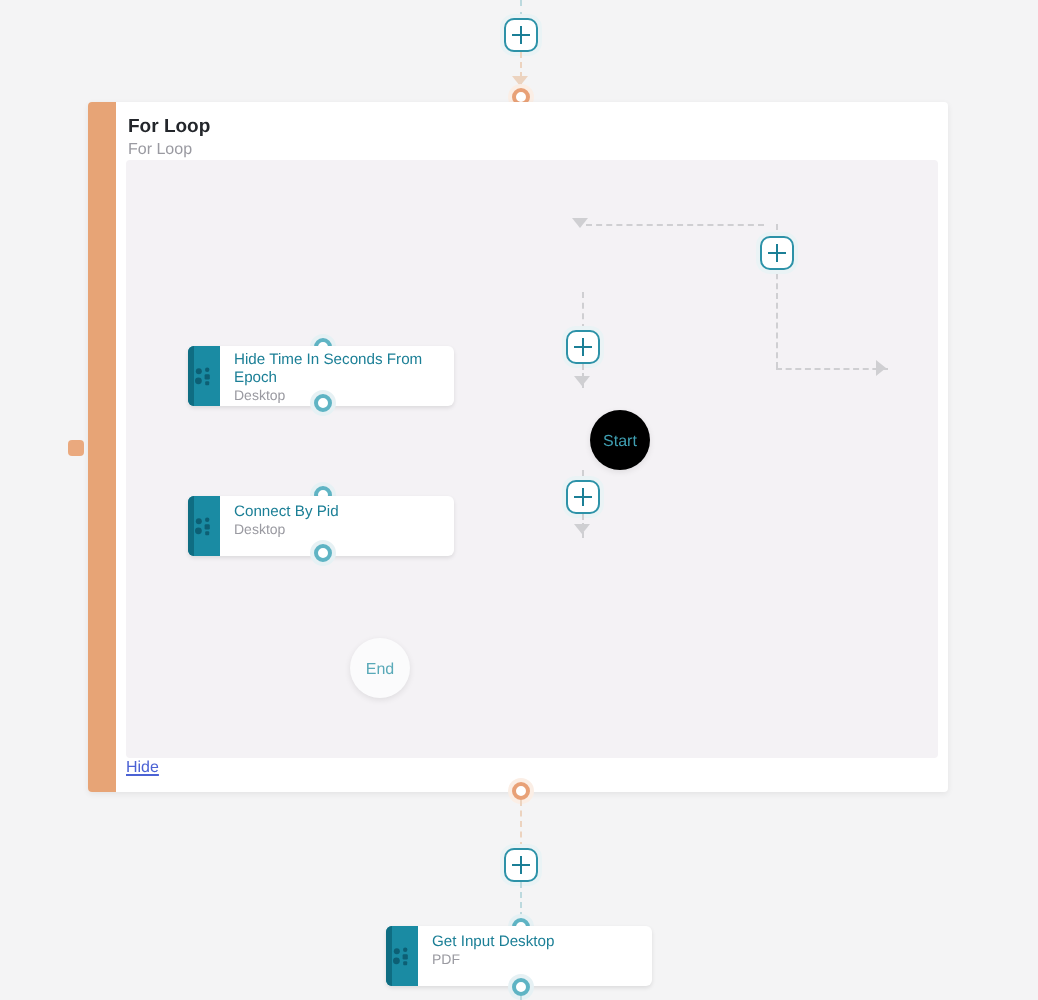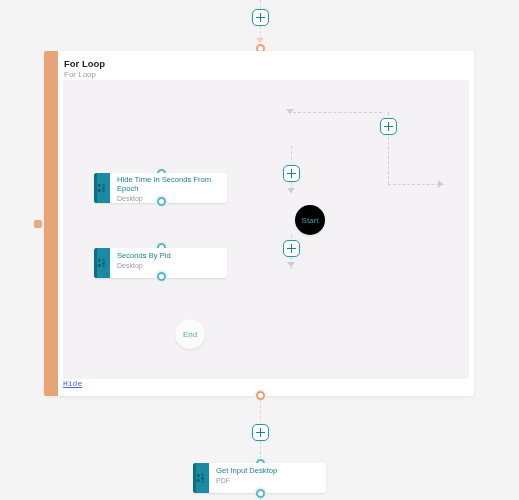--- a/index.html
+++ b/index.html
@@ -60,21 +60,21 @@
     overflow:hidden;
   }
   .loop-bar{position:absolute;left:0;top:0;width:14px;height:100%;
     background:#e7a476;}
   .loop-head{position:absolute;left:14px;top:0;right:0;height:29px;
     padding:7px 0 0 6px;box-sizing:border-box;}
   .loop-title{font-size:9.5px;font-weight:bold;color:#23262b;line-height:11px;}
   .loop-sub{font-size:8px;color:#9a9aa1;line-height:11px;}
   .loop-body{position:absolute;left:19px;top:29px;width:406px;height:299px;
     background:#f4f2f5;border-radius:2px;}
-  .loop-foot{position:absolute;left:19px;bottom:5px;font-family:Liberation Mono, monospace;}
+  .loop-foot{position:absolute;left:19px;bottom:5px;}
   .hide-link{font-size:8px;color:#4b62d4;text-decoration:underline;cursor:pointer;}
 
   
   .card{
     position:absolute;height:30px;
     background:#ffffff;border-radius:3px;
     box-shadow:0 1px 2px rgba(0,0,0,.10);
     display:flex;align-items:stretch;cursor:pointer;
   }
   .card-icon{width:16px;border-radius:3px 0 0 3px;background:#1a8ba3;
@@ -174,21 +174,21 @@
       <span class="accent"></span>
       <svg width="10" height="11" viewBox="0 0 10 11" fill="none" aria-hidden="true">
         <circle cx="2.4" cy="2.6" r="1.5" fill="#0d5f74"></circle>
         <circle cx="6.6" cy="1.9" r="1.1" fill="#0d5f74"></circle>
         <rect x="5.3" y="4.1" width="2.6" height="2.6" rx=".6" fill="#0d5f74"></rect>
         <circle cx="2.2" cy="7.4" r="1.7" fill="#0d5f74"></circle>
         <rect x="5.6" y="7.6" width="2.0" height="2.0" rx=".5" fill="#0d5f74"></rect>
       </svg>
     </div>
     <div class="card-text">
-      <div class="card-title">Seconds By Pid</div>
+      <div class="card-title">Connect By Pid</div>
       <div class="card-sub">Desktop</div>
     </div>
   </div>
   <div class="dot teal" style="left:157px;top:272px;"></div>
 
   <div class="round end" style="left:146px;top:319px;">
     <span>End</span>
   </div>
 
   <div class="dot orange" style="left:256px;top:391px;"></div>

